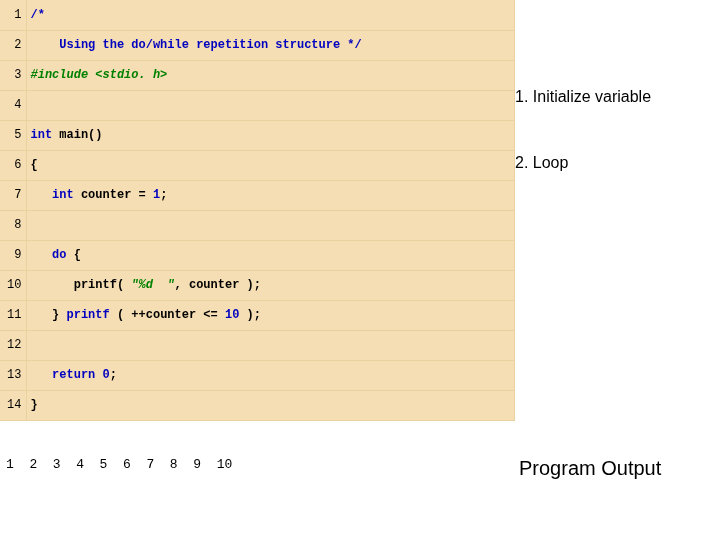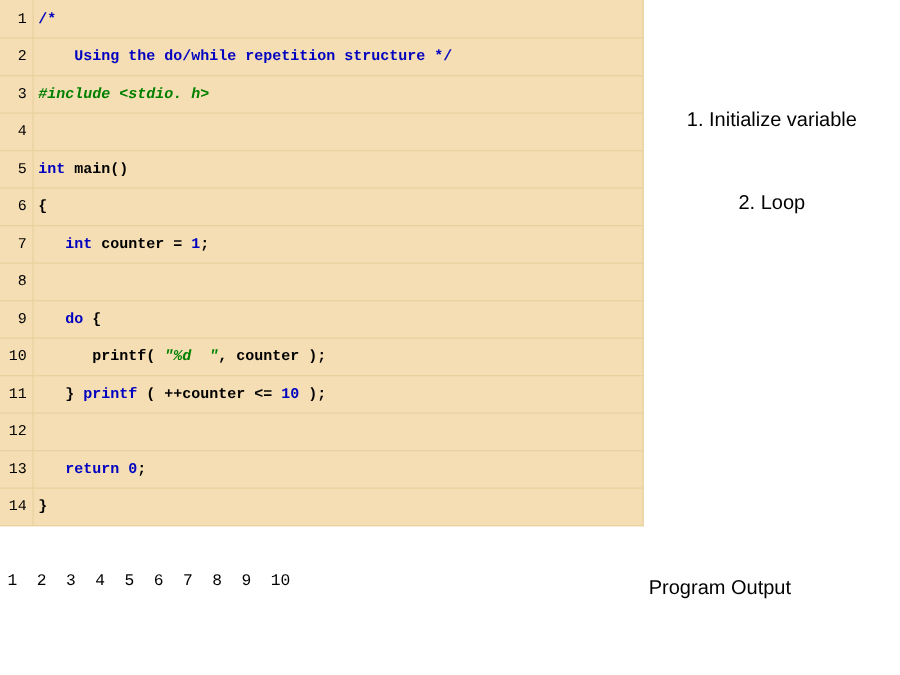--- a/index.html
+++ b/index.html
@@ -15,21 +15,20 @@
     display: flex;
     flex-direction: row;
   }
   .code-area {
     width: 515px;
   }
   .annotations {
     flex: 1;
     padding-left: 0;
     padding-top: 0;
-    text-align: center;
   }
   .code-table {
     border-collapse: collapse;
     width: 515px;
     background: #f5deb3;
     font-family: "Courier New", monospace;
     font-size: 12px;
     font-weight: bold;
   }
   .code-table tr { height: 30px; }
@@ -58,21 +57,21 @@
   .output-box {
     width: 515px;
     padding: 8px 6px;
     background: #ffffff;
     font-family: "Courier New", monospace;
     font-size: 13px;
     white-space: pre;
   }
   .output-label {
     padding-left: 4px;
-    font-size: 16px;
+    font-size: 20px;
     color: #000;
   }
   .ann {
     font-size: 16px;
     color: #000;
     margin-bottom: 0;
   }
   .ann1 { margin-top: 88px; }
   .ann2 { margin-top: 48px; }
   .ann3 { margin-top: 30px; }

